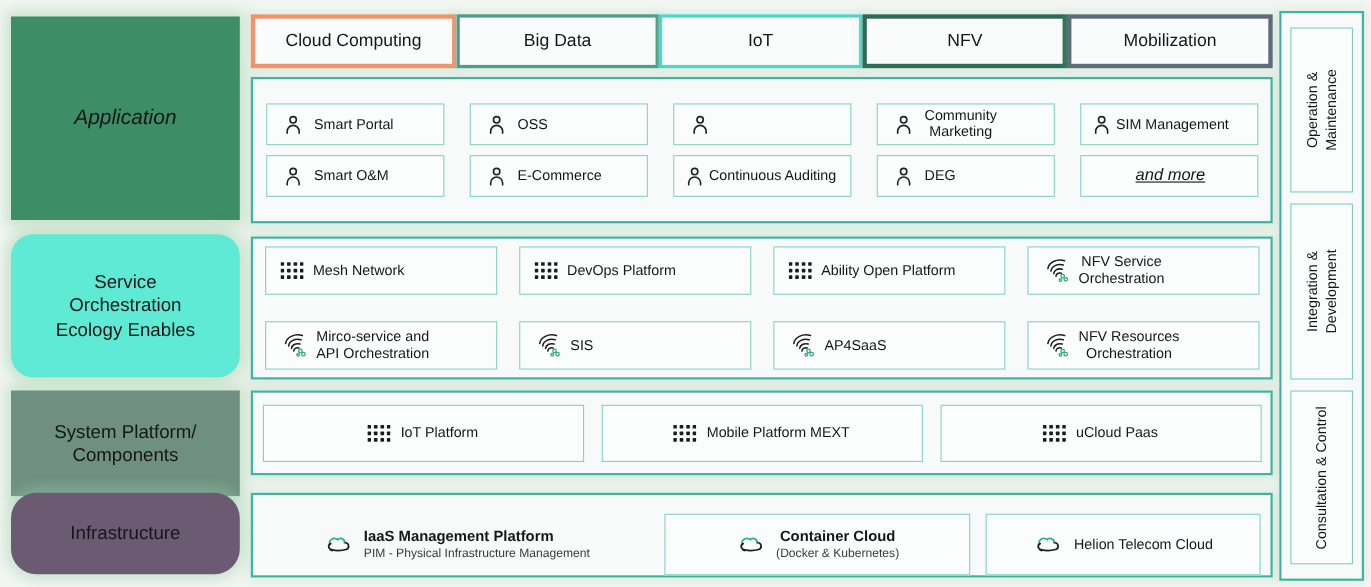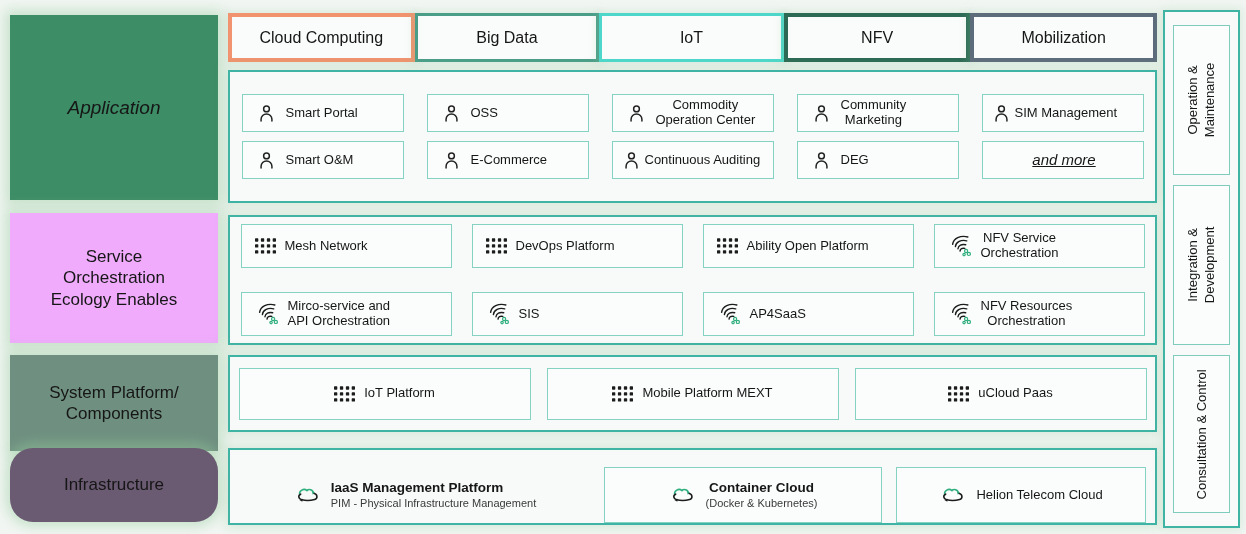--- a/index.html
+++ b/index.html
@@ -74,21 +74,21 @@
     font-size:13px;line-height:1.3;width:150px;flex:none;
   }
   .icon{flex:none;display:flex;align-items:center;}
 </style>
 </head>
 <body>
 
 <div class="canvas">
 
   <div class="rail-label rail-0" style="background-color: rgb(61, 141, 103); font-style: italic;">Application</div>
-  <div class="rail-label rail-1" style="background-color: #f0abfc;">Service
+  <div class="rail-label rail-1" style="background-color: #5eead4; border-radius: 20px;">Service
 Orchestration
 Ecology Enables</div>
   <div class="rail-label rail-2" style="background-color: rgb(111, 144, 128);">System Platform/
 Components</div>
   <div class="rail-label rail-3" style="background-color: rgb(106, 90, 114);">Infrastructure</div>
 
   <div class="mid top-cats" style="position:absolute;">
     <div class="cat cat-0" style="border-color: rgb(240, 147, 110);">Cloud Computing</div>
     <div class="cat cat-1" style="border-color: rgb(74, 158, 136);">Big Data</div>
     <div class="cat cat-2" style="border-color: rgb(76, 215, 202);">IoT</div>
@@ -115,22 +115,20 @@
         </span>
       <span class="lbl">OSS</span>
     </div>
     <div class="chip">
       <span class="icon">
           <svg viewBox="0 0 24 24" width="21" height="21">
             <circle cx="12" cy="6.8" r="3.3" fill="none" stroke="#222" stroke-width="1.7"></circle>
             <path d="M5.8 20.6 v-1.9 a6.2 6.2 0 0 1 12.4 0 v1.9" fill="none" stroke="#222" stroke-width="1.7" stroke-linecap="round"></path>
           </svg>
         </span>
-      <span class="lbl">Commodity
-Operation Center</span>
     </div>
     <div class="chip">
       <span class="icon">
           <svg viewBox="0 0 24 24" width="21" height="21">
             <circle cx="12" cy="6.8" r="3.3" fill="none" stroke="#222" stroke-width="1.7"></circle>
             <path d="M5.8 20.6 v-1.9 a6.2 6.2 0 0 1 12.4 0 v1.9" fill="none" stroke="#222" stroke-width="1.7" stroke-linecap="round"></path>
           </svg>
         </span>
       <span class="lbl">Community
 Marketing</span>

